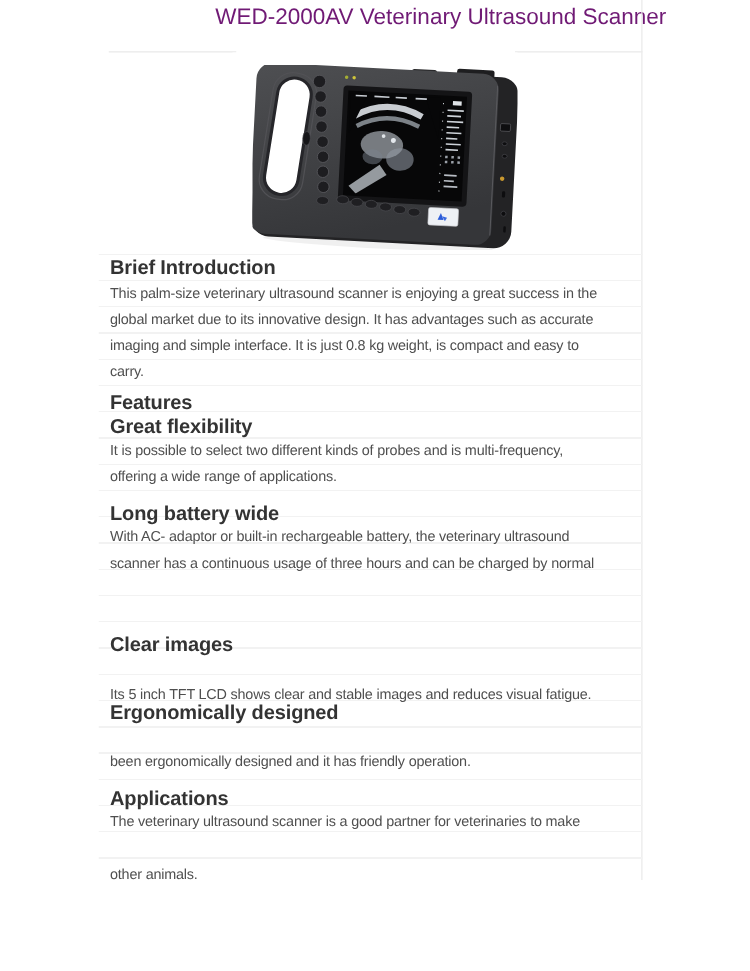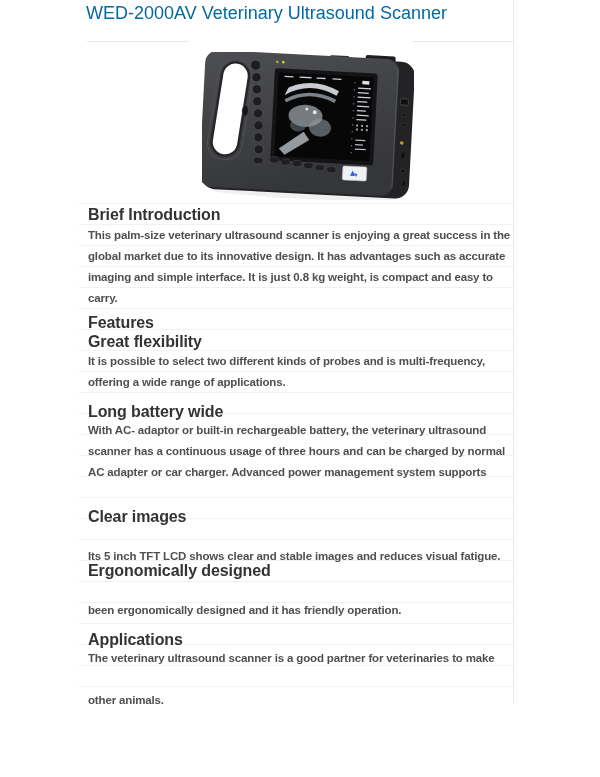--- a/index.html
+++ b/index.html
@@ -1,38 +1,38 @@
 <!DOCTYPE html>
 <html><head>
 <meta charset="utf-8">
 <style>
   html,body{margin:0;padding:0;background:#ffffff;}
   .page{
     position:relative;width:600px;height:777px;background:#ffffff;overflow:hidden;
     font-family:"Liberation Sans", sans-serif;
   }
   .page-title{
-    position:absolute;top:3px;left:0;width:533px;text-align:center;
-    font-size:18px;font-weight:500;color:#0369a1;letter-spacing:0px;white-space:nowrap;
+    position:absolute;top:3px;left:0;width:533px;text-align:right;
+    font-size:18px;font-weight:500;color:#701a75;letter-spacing:0px;white-space:nowrap;
   }
   .v-border{position:absolute;left:513px;top:0;width:1px;height:704px;background:#eaeaea;}
   .hr-seg{position:absolute;top:41px;height:1px;background:#e9e9e9;}
   .hr-left{left:87px;width:102px;}
   .hr-right{left:412px;width:102px;}
   .row-lines{
     position:absolute;left:79px;top:203px;width:435px;height:502px;
     background:repeating-linear-gradient(to bottom,#f2f2f2 0px,#f2f2f2 1px,rgba(0,0,0,0) 1px,rgba(0,0,0,0) 21px);
   }
   .photo-block{position:absolute;left:186px;top:42px;width:228px;height:160px;background:#ffffff;}
   .heading{
     position:absolute;left:88px;font-size:16px;font-weight:bold;color:#333333;
     white-space:nowrap;letter-spacing:-0.1px;line-height:14px;
   }
   .body-line{
-    position:absolute;left:88px;font-size:11.5px;font-weight:bold;color:#4f4f4f;
+    position:absolute;left:88px;font-size:11.5px;font-weight:normal;color:#4f4f4f;
     white-space:nowrap;letter-spacing:-0.15px;line-height:14px;
   }
 </style>
 </head>
 <body>
 
 <div class="page">
 
   <div class="page-title">WED-2000AV Veterinary Ultrasound Scanner</div>
 
@@ -172,21 +172,20 @@
   <div class="body-line" style="top:291px">carry.</div>
 
   <div class="heading" style="top:316px">Features</div>
   <div class="heading" style="top:335px">Great flexibility</div>
   <div class="body-line" style="top:354px">It is possible to select two different kinds of probes and is multi-frequency,</div>
   <div class="body-line" style="top:375px">offering a wide range of applications.</div>
 
   <div class="heading" style="top:405px">Long battery wide</div>
   <div class="body-line" style="top:423px">With AC- adaptor or built-in rechargeable battery, the veterinary ultrasound</div>
   <div class="body-line" style="top:444px">scanner has a continuous usage of three hours and can be charged by normal</div>
-  <div class="body-line" style="top:465px">AC adapter or car charger. Advanced power management system supports</div>
 
   <div class="heading" style="top:510px">Clear images</div>
   <div class="body-line" style="top:549px">Its 5 inch TFT LCD shows clear and stable images and reduces visual fatigue.</div>
 
   <div class="heading" style="top:564px">Ergonomically designed</div>
   <div class="body-line" style="top:603px">been ergonomically designed and it has friendly operation.</div>
 
   <div class="heading" style="top:633px">Applications</div>
   <div class="body-line" style="top:651px">The veterinary ultrasound scanner is a good partner for veterinaries to make</div>
   <div class="body-line" style="top:693px">other animals.</div>

